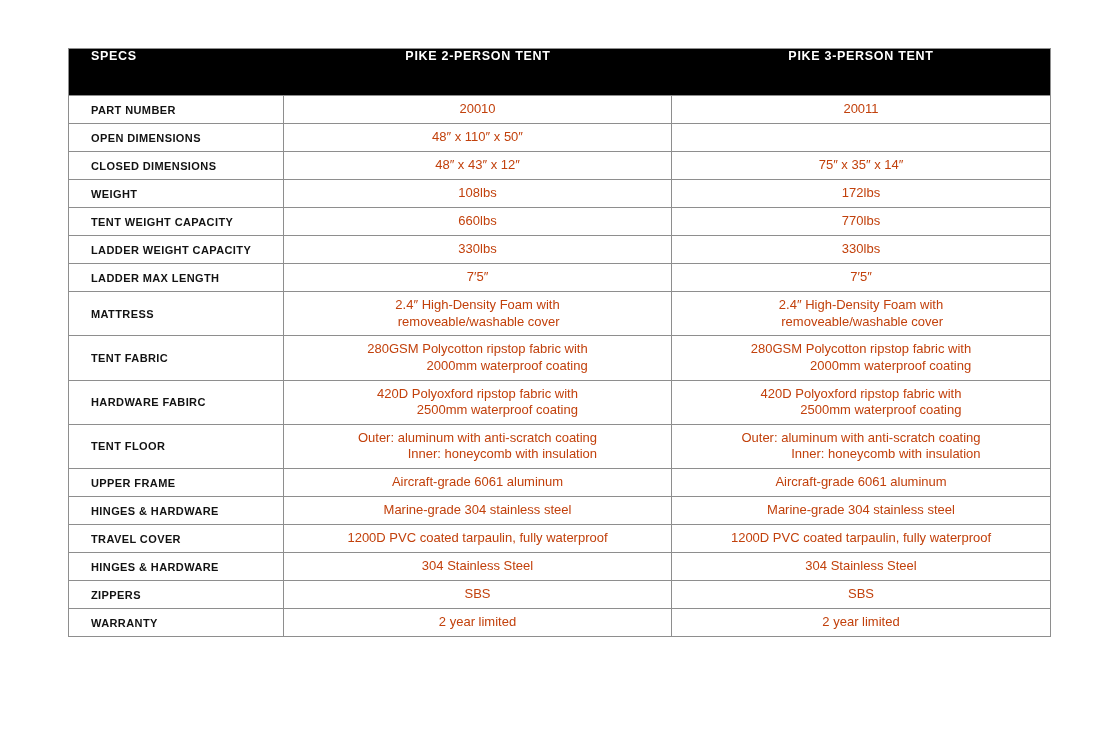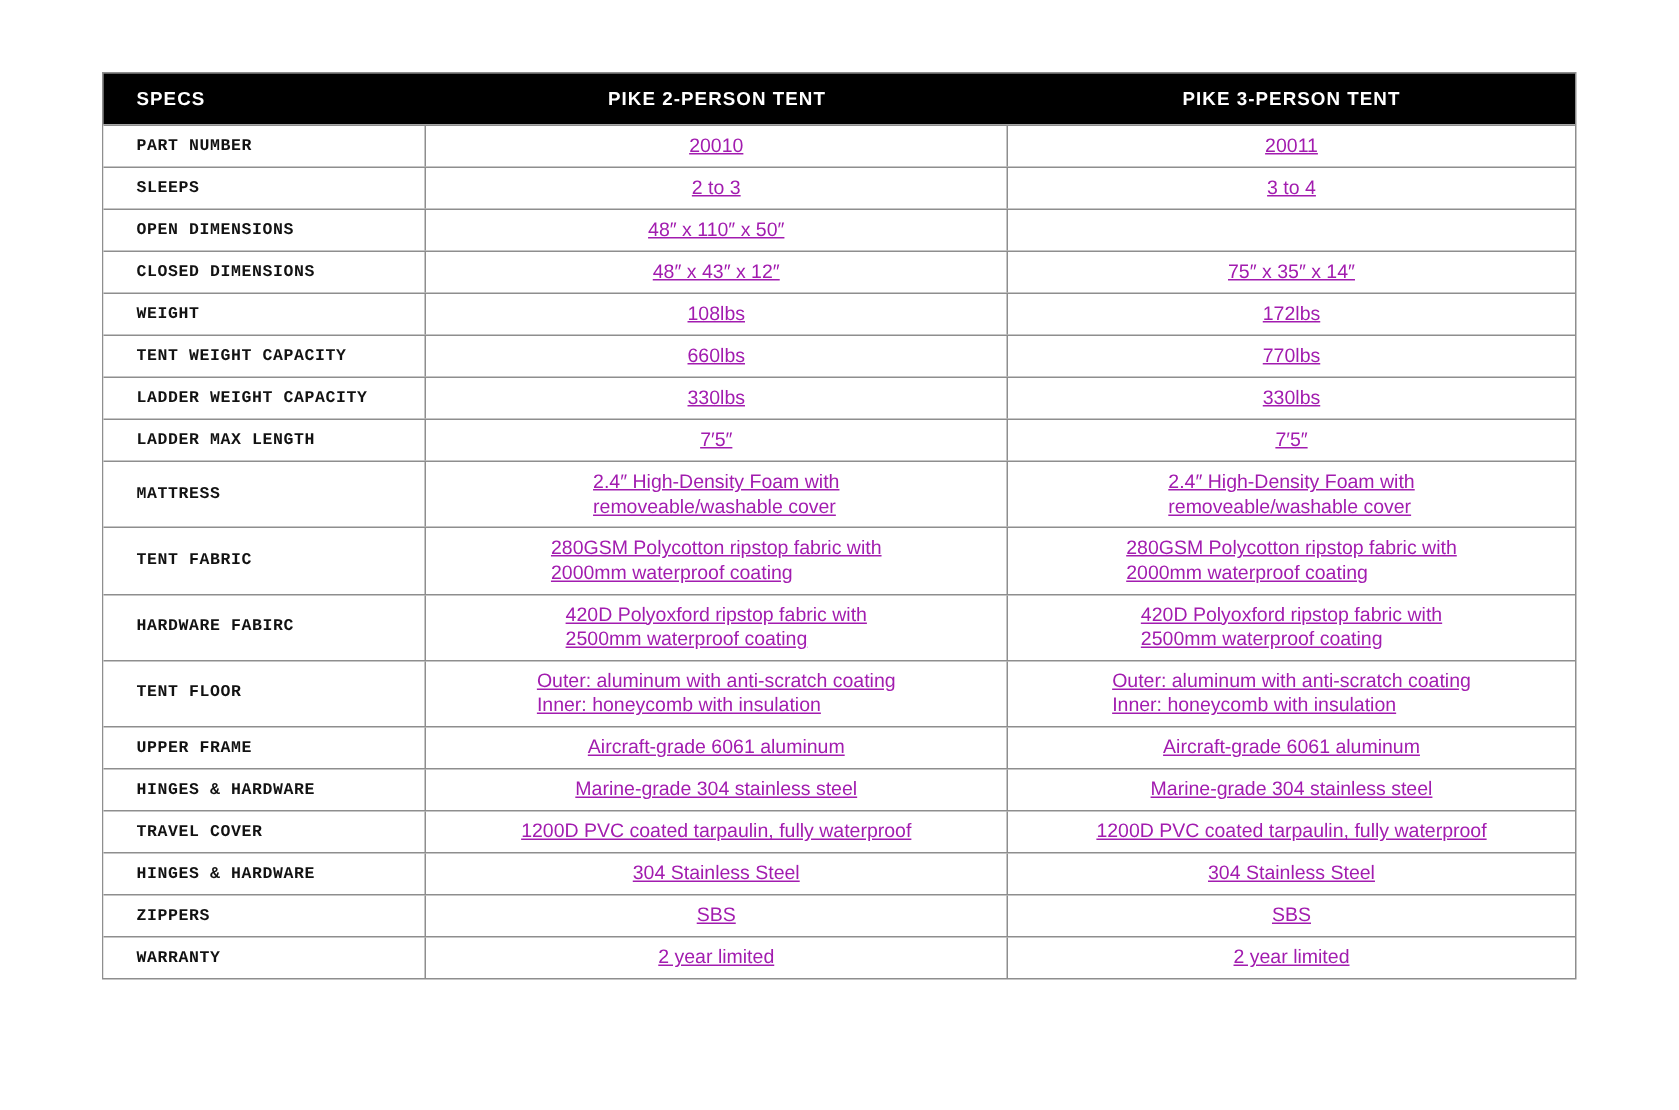--- a/index.html
+++ b/index.html
@@ -15,24 +15,24 @@
     position: absolute;
     left: 68px;
     top: 48px;
     width: 983px;
     border: 1px solid #8e8e8e;
     box-sizing: border-box;
     background: #ffffff;
   }
   .header-row {
     display: flex;
-    align-items: center;
+    align-items: flex-start;
     background: #000000;
     color: #ffffff;
-    height: 34px;
+    height: 46px;
     font-weight: bold;
     font-size: 12.5px;
     letter-spacing: 0.7px;
   }
   .header-row .h-specs {
     width: 215px;
     padding-left: 22px;
     box-sizing: border-box;
   }
   .header-row .h-col2 {
@@ -55,59 +55,52 @@
   }
   .cell.label {
     width: 215px;
     padding: 6px 8px 6px 22px;
     border-right: 1px solid #8e8e8e;
     font-weight: bold;
     font-size: 11px;
     letter-spacing: 0.4px;
     color: #121212;
     min-height: 27px;
-    font-family: Liberation Mono, monospace;
   }
   .cell.value {
     width: 388px;
     justify-content: center;
-    text-align: left;
+    text-align: right;
     border-right: 1px solid #8e8e8e;
     font-size: 13px;
-    color: #a21caf;
+    color: #c2410c;
     white-space: pre-line;
     line-height: 1.28;
     padding: 5px 10px;
     min-height: 27px;
-    text-decoration: underline;
   }
   .cell.value.last {
     flex: 1;
     border-right: none;
   }
 </style>
 </head>
 <body>
 
 <div class="spec-table">
   <div class="header-row">
     <div class="h-specs">SPECS</div>
     <div class="h-col2">PIKE 2-PERSON TENT</div>
     <div class="h-col3">PIKE 3-PERSON TENT</div>
   </div>
   <div id="table-body">
       <div class="row">
         <div class="cell label">PART NUMBER</div>
         <div class="cell value">20010</div>
         <div class="cell value last">20011</div>
-      </div>
-      <div class="row">
-        <div class="cell label">SLEEPS</div>
-        <div class="cell value">2 to 3</div>
-        <div class="cell value last">3 to 4</div>
       </div>
       <div class="row">
         <div class="cell label">OPEN DIMENSIONS</div>
         <div class="cell value">48″ x 110″ x 50″</div>
       </div>
       <div class="row">
         <div class="cell label">CLOSED DIMENSIONS</div>
         <div class="cell value">48″ x 43″ x 12″</div>
         <div class="cell value last">75″ x 35″ x 14″</div>
       </div>

